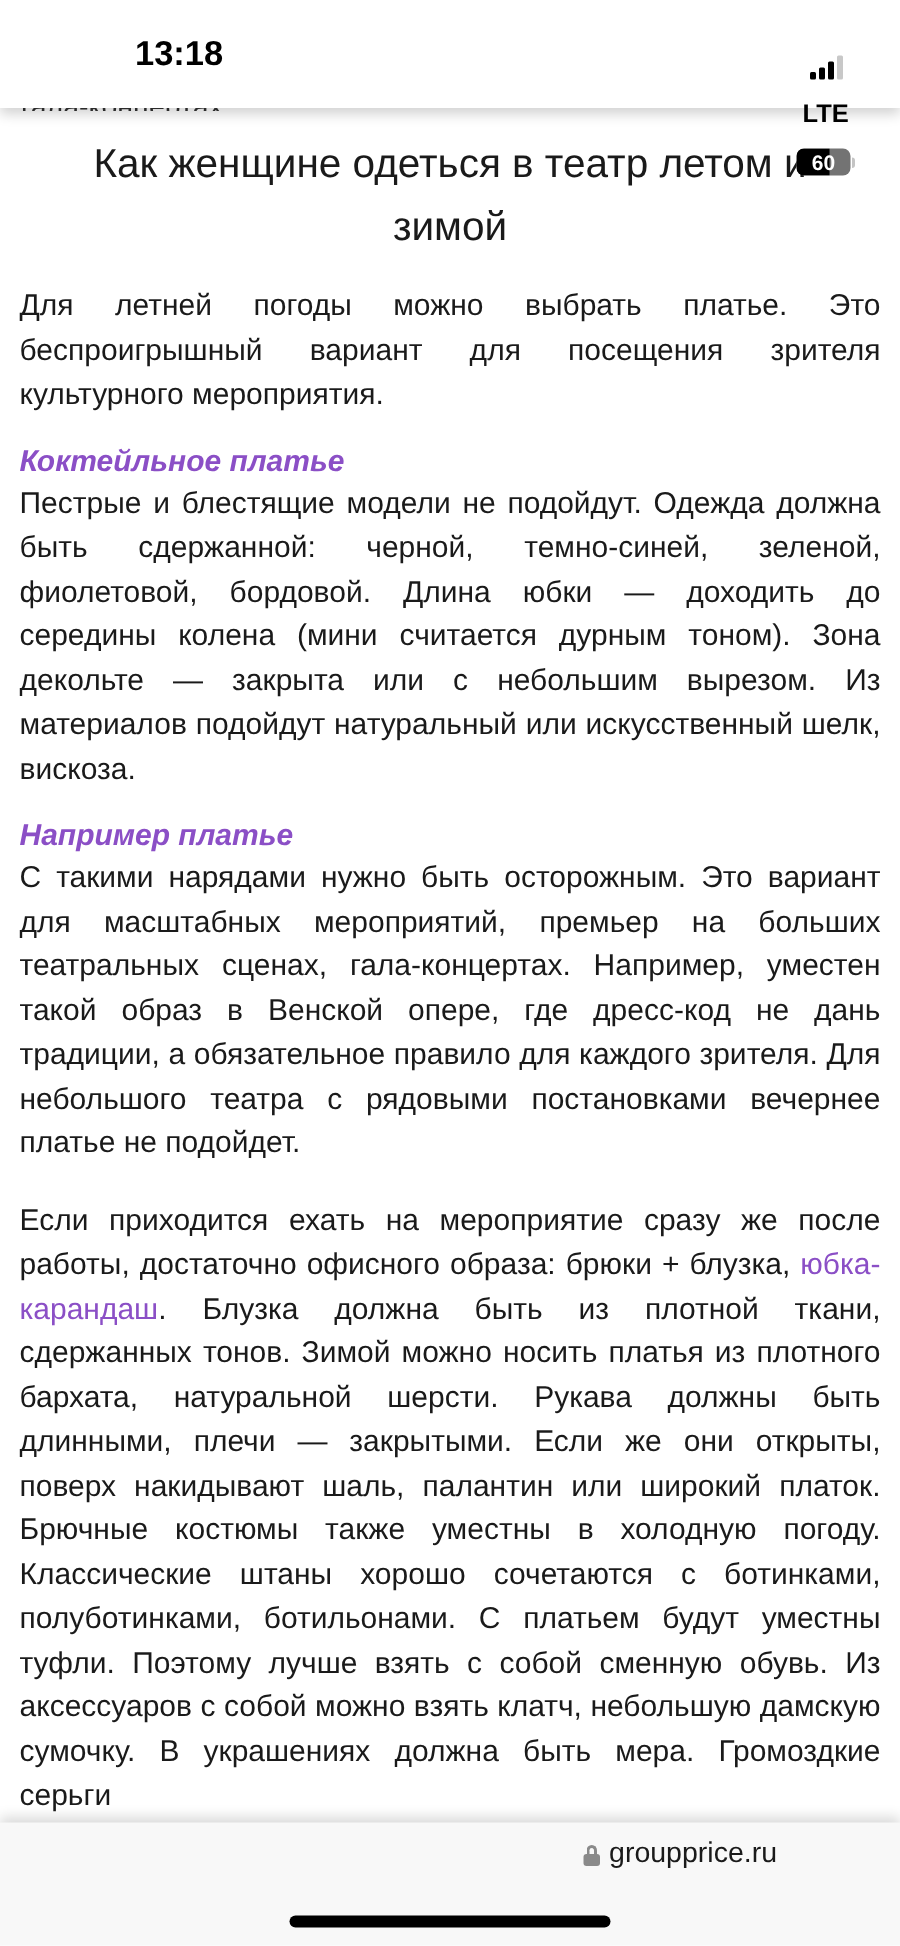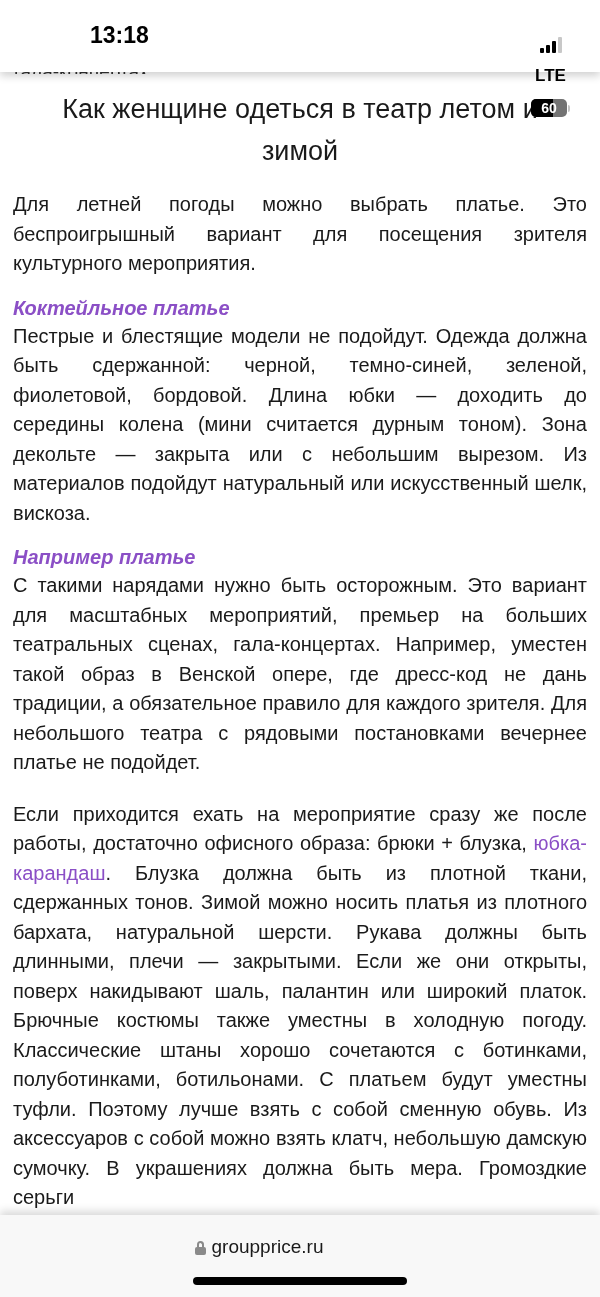--- a/index.html
+++ b/index.html
@@ -45,21 +45,21 @@
       font-size: 20px; font-weight: bold; color: #8b4fc6; line-height: 28px; margin-top: 2px; font-style: italic;
     }
     a.inline-link { color: #8b4fc6; text-decoration: none; }
 
     .bottom-bar {
       position: absolute; left: 0; top: 1215px; width: 600px; height: 82px;
       background: #f8f8f8; z-index: 5;
       box-shadow: 0 -4px 8px rgba(0,0,0,0.15);
     }
     .url-row {
-      position: absolute; top: 21px; left: 0; width: 518px; display: flex; justify-content: center; align-items: center; gap: 6px;
+      position: absolute; top: 10px; left: 0; width: 518px; display: flex; justify-content: flex-end; align-items: center; gap: 6px;
       font-size: 19px; color: #1a1a1a;
     }
     .lock { position: relative; width: 11px; height: 14px; margin-top: 2px; }
     .lock .shackle { position: absolute; left: 2px; top: 0; width: 7px; height: 7px; border: 2px solid #8a8a8a; border-bottom: none; border-radius: 4px 4px 0 0; }
     .lock .body-l { position: absolute; left: 0; bottom: 0; width: 11px; height: 8px; background: #8a8a8a; border-radius: 2px; }
     .home-indicator {
       position: absolute; top: 62px; left: 193px; width: 214px; height: 8px; background: #000; border-radius: 4px;
     }
   </style>
 </head>

